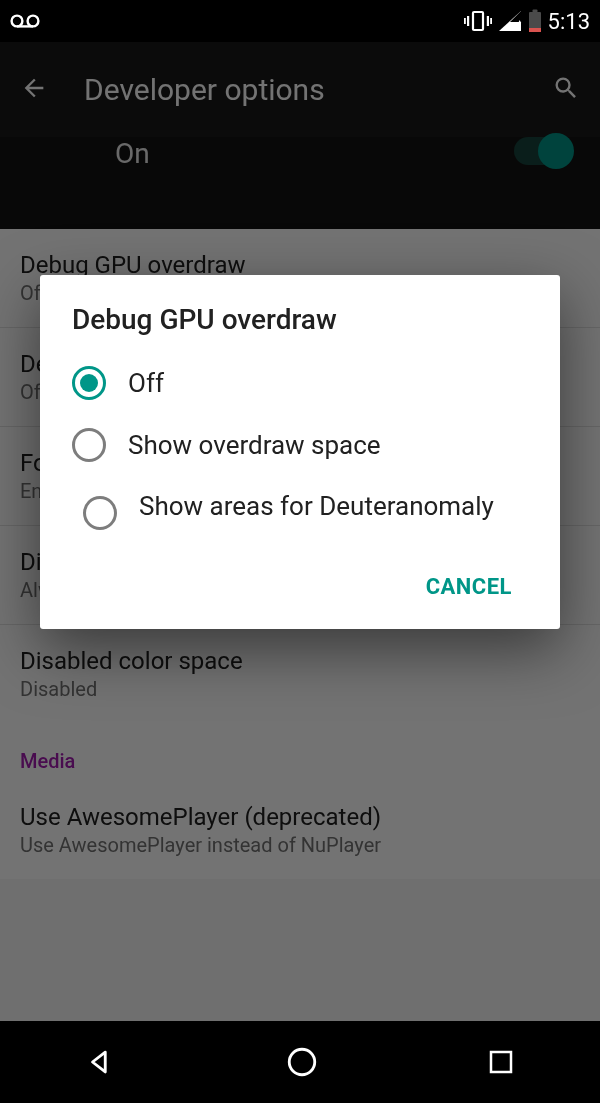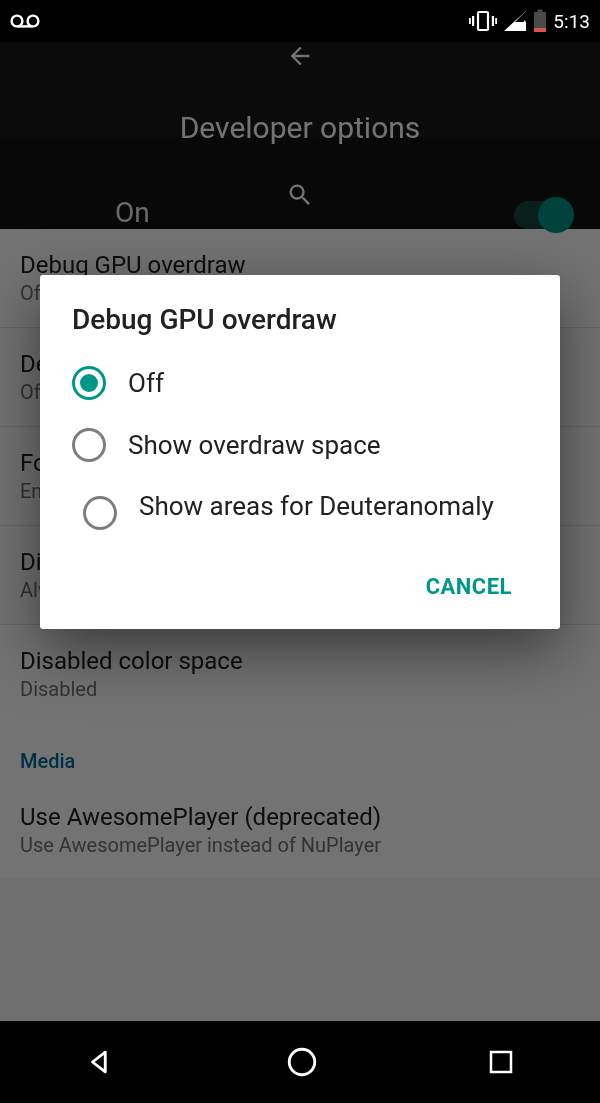--- a/index.html
+++ b/index.html
@@ -6,32 +6,32 @@
   html, body { width: 600px; height: 1103px; background: #000; overflow: hidden; }
 
   
   .statusbar { height: 42px; background: #000; color: #fff; display: flex; align-items: center; justify-content: space-between; padding: 0 10px; font-size: 20px; }
   .statusbar .left, .statusbar .right { display: flex; align-items: center; gap: 8px; }
   .statusbar .right { gap: 6px; }
   .statusbar svg { display: block; }
 
   
   .screen { position: relative; height: calc(100% - 42px - 82px); background: #f5f5f5; overflow: hidden; }
-  .appbar { height: 95px; background: #1a1a1a; color: #fff; display: flex; align-items: center; padding: 0 20px; gap: 36px; flex-direction: column; }
+  .appbar { height: 95px; background: #1a1a1a; color: #fff; display: flex; align-items: center; padding: 0 20px; gap: 36px; }
   .appbar .title { font-size: 30px; font-weight: 400; flex: 1; color:#fff; }
-  .subheader { height: 92px; background: #131313; display: flex; align-items: flex-end; padding-left: 115px; padding-right: 30px; justify-content: space-between; }
+  .subheader { height: 92px; background: #131313; display: flex; align-items: flex-start; padding-left: 115px; padding-right: 30px; justify-content: space-between; }
   .subheader .on { color: #e8e8e8; font-size: 28px; }
   .switch { width: 56px; height: 28px; border-radius: 14px; background: #17433c; position: relative; }
   .switch::after { content: ""; position: absolute; right: -4px; top: -4px; width: 36px; height: 36px; background: #009688; border-radius: 50%; }
 
   .list { background: #fff; }
   .row { border-bottom: 1px solid #e2e2e2; padding: 22px 20px; }
   .row .primary { font-size: 24px; color: #212121; }
   .row .secondary { font-size: 20px; color: #727272; margin-top: 2px; }
-  .section-title { color: #0369a1; font-size: 20px; font-weight: 500; padding: 26px 20px 8px; }
+  .section-title { color: #a21caf; font-size: 20px; font-weight: 500; padding: 26px 20px 8px; }
 
   
   .scrim { position: absolute; inset: 0; background: rgba(0,0,0,0.55); display: flex; align-items: flex-start; justify-content: center; }
   .dialog { margin-top: 233px; width: 520px; background: #fff; border-radius: 3px; box-shadow: 0 20px 60px rgba(0,0,0,.5); padding: 28px 0 10px; }
   .dialog .dlg-title { font-size: 28px; font-weight: 500; color: #212121; padding: 0 32px 16px; }
   .radio-row { display: flex; align-items: center; gap: 22px; padding: 14px 32px; }
   .radio-row.multi { align-items:flex-start;margin-left:11px; }
   .radio-row.multi .radio { margin-top:6px; }
   .radio { width: 34px; height: 34px; border: 3px solid #7d7d7d; border-radius: 50%; flex: 0 0 34px; position: relative; }
   .radio.checked { border-color: #009688; }
@@ -81,21 +81,21 @@
           <rect x="20.5" y="19" width="2" height="2" fill="#fff"></rect>
         </svg>
     </span>
     <span>
       <svg width="14" height="24" viewBox="0 0 14 24">
           <rect x="1" y="3" width="12" height="20" rx="1" fill="#4a4a4a"></rect>
           <rect x="4.5" y="0.5" width="5" height="3" rx="1" fill="#4a4a4a"></rect>
           <rect x="1" y="19" width="12" height="4" fill="#d9534f"></rect>
         </svg>
     </span>
-    <span style="font-size:19px; margin-left:0;">5:13</span>
+    <span style="font-size:22px; margin-left:0;">5:13</span>
   </div>
 </div>
 
 <div class="screen">
 
   <div class="appbar">
     <span>
       <svg width="28" height="28" viewBox="0 0 24 24">
           <path fill="#fff" d="M20 11H7.83l5.59-5.59L12 4l-8 8 8 8 1.41-1.41L7.83 13H20z"></path>
         </svg>

